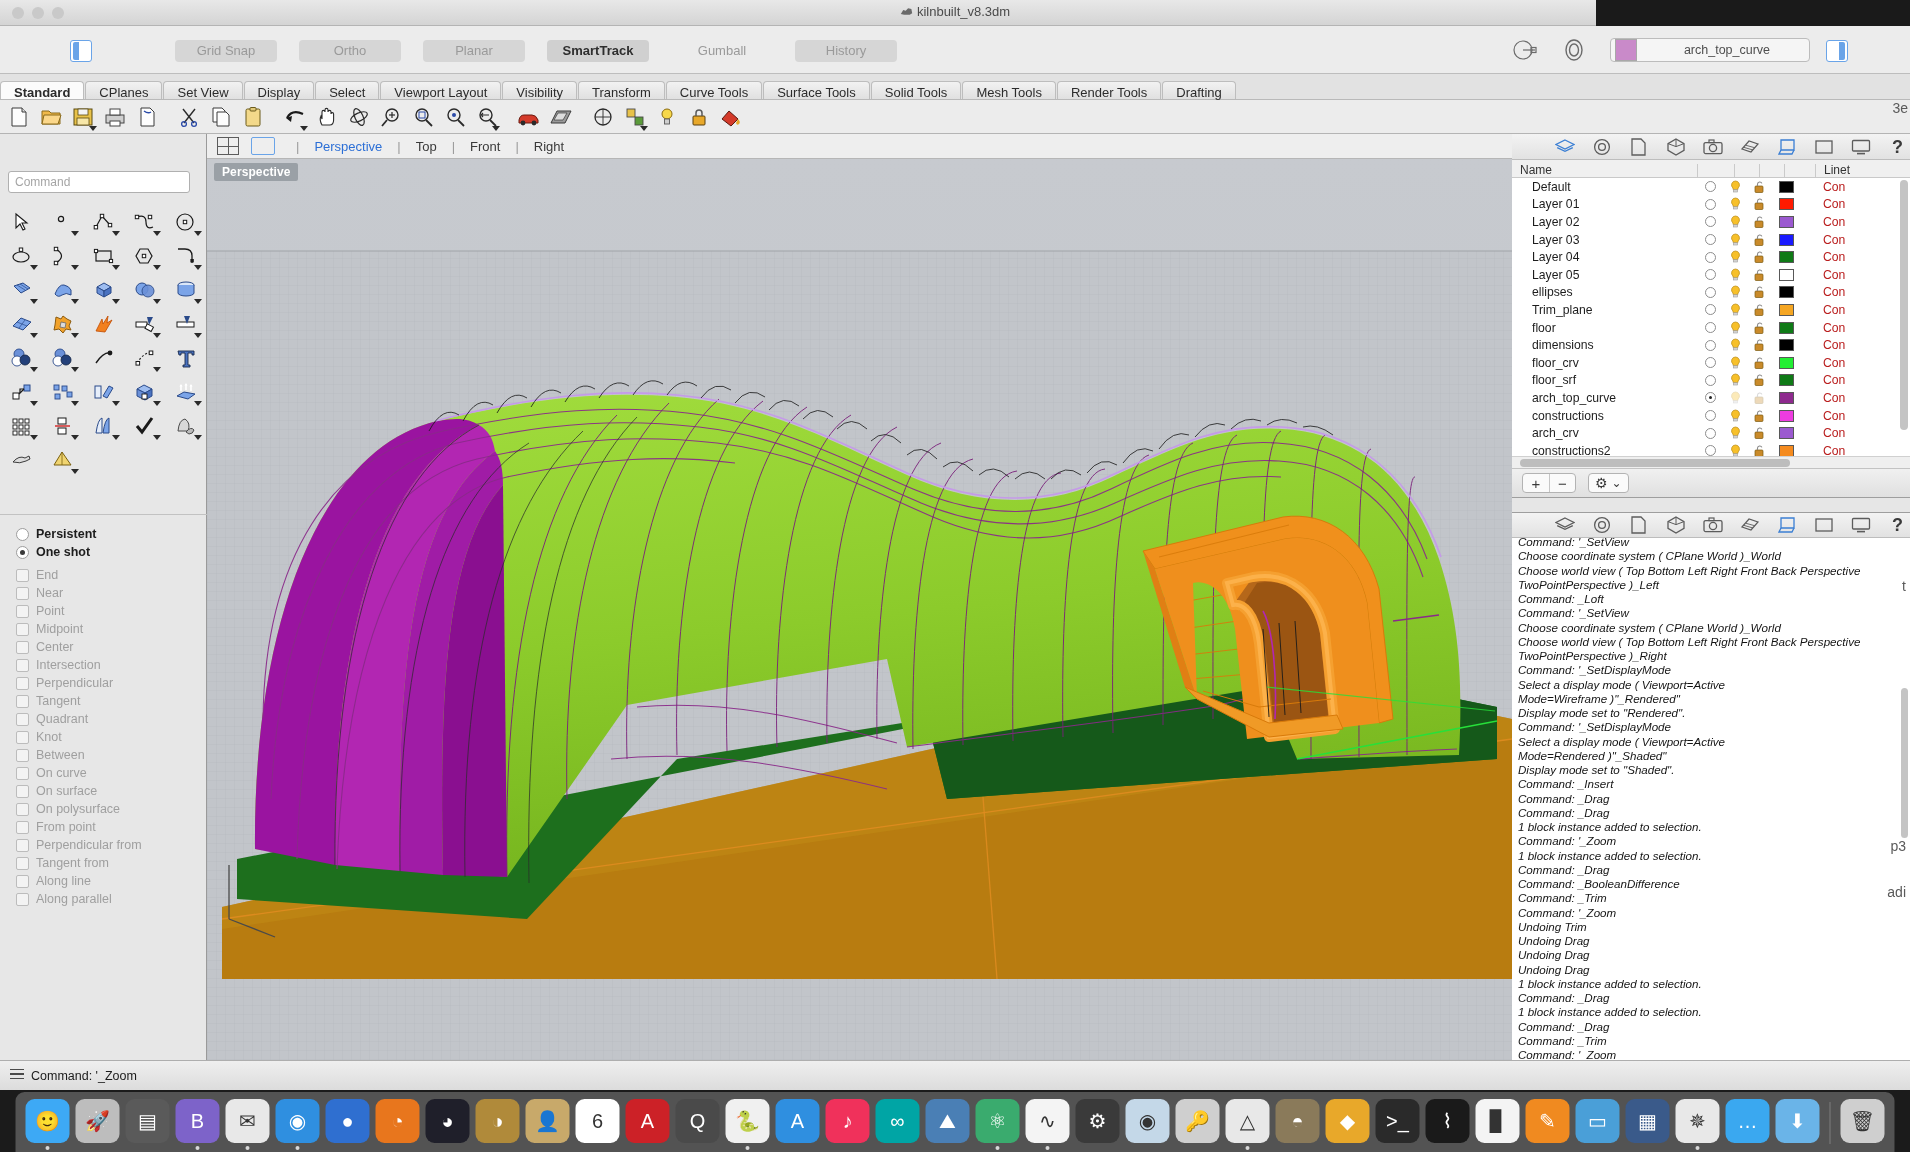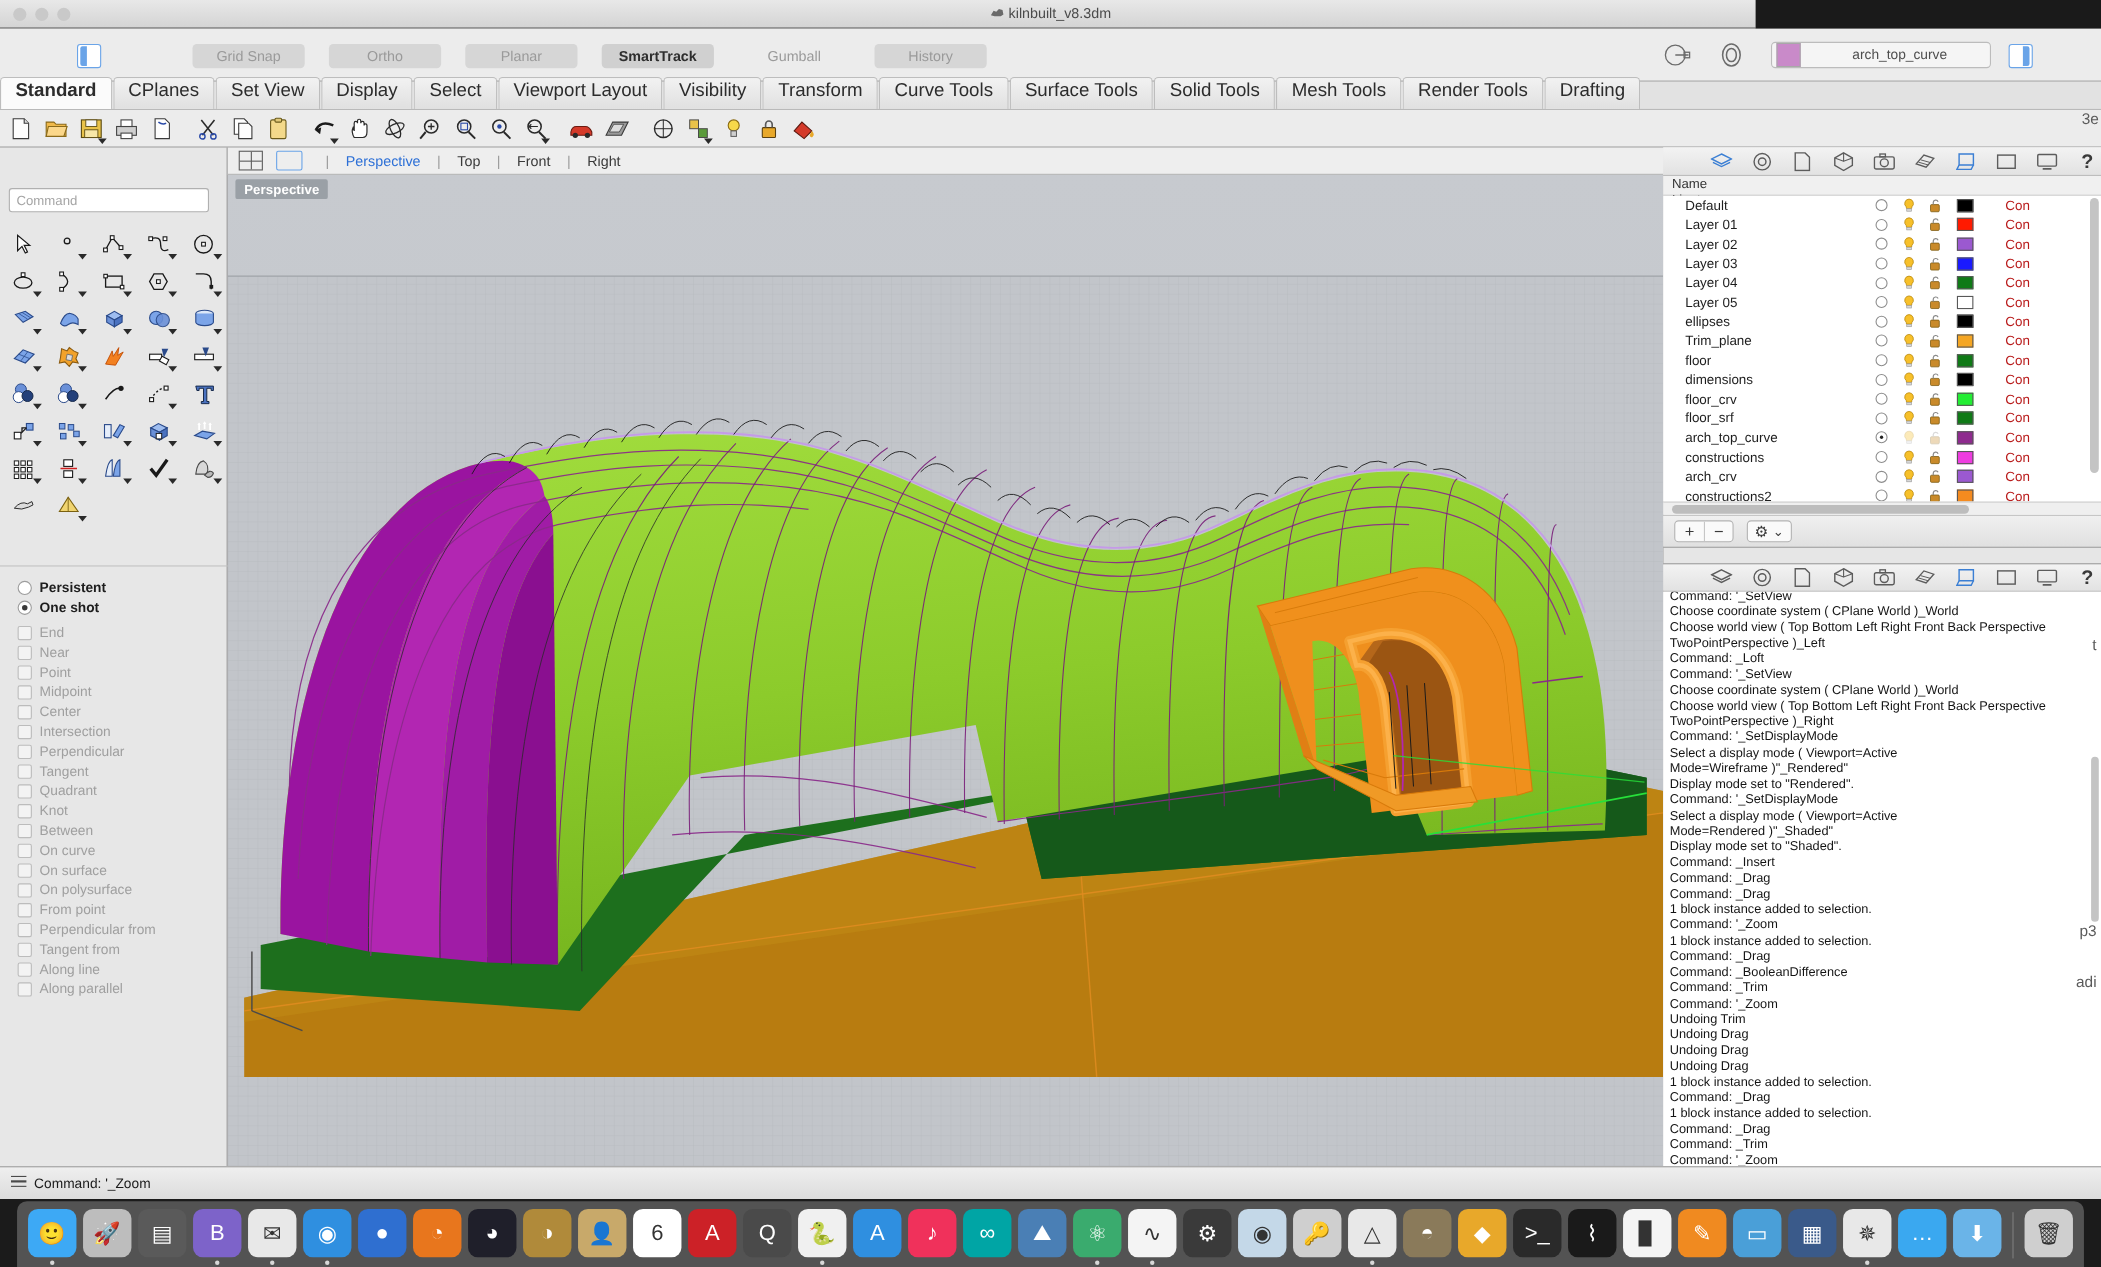--- a/index.html
+++ b/index.html
@@ -65,24 +65,24 @@
   .layer-swatch { width: 22px; height: 22px; background: #c98ac9; margin: 1px 8px 1px 4px; border: 1px solid #a8a8a8; }
   .layer-swatch-label { font-size: 12.5px; color: #4e4e4e; flex:1; text-align:center; }
 
   
   .menutabs {
     position: absolute; left: 0; top: 74px; width: 1910px; height: 26px;
     background: #e2e2e2; border-bottom: 1px solid #b9b9b9;
     display: flex; align-items: flex-end;
   }
   .mtab {
-    font-size: 17px; color: #2c2c2c; padding: 4px 13px 5px;
+    font-size: 13px; color: #2c2c2c; padding: 4px 13px 5px;
     border: 1px solid #bdbdbd; border-bottom: none;
     border-radius: 4px 4px 0 0; margin-right: 1px;
-    background: linear-gradient(#f2f2f2, #e0e0e0); height: 29px; line-height: 14px;
+    background: linear-gradient(#f2f2f2, #e0e0e0); height: 18px; line-height: 14px;
   }
   .mtab.active { background: #fbfbfb; font-weight: bold; }
 
   
   .toolbar {
     position: absolute; left: 0; top: 100px; width: 1910px; height: 34px;
     background: #ececec; border-bottom: 1px solid #b4b4b4;
     display: flex; align-items: center; padding-left: 4px; gap: 2px;
   }
   .tbtn {
@@ -166,23 +166,23 @@
     height: 26px; background: linear-gradient(#f3f3f3,#e2e2e2);
     border-bottom: 1px solid #bdbdbd; display: flex; align-items: center;
     padding-left: 42px; gap: 16px;
   }
   .pnl-tabs.second { border-top: 1px solid #9e9e9e; }
   .pt { width: 21px; height: 21px; color: #5c5c5c; display:flex; align-items:center; justify-content:center;}
   .pt.active { color: #3b7fd4; }
   .pt .qm { font-size: 18px; font-weight: bold; color: #3a3a3a; line-height:1;}
 
   .layer-head {
-    height: 18px; display: flex; align-items: flex-start;
+    height: 18px; display: flex; align-items: flex-end;
     background: #f0f0f0; border-bottom: 1px solid #c9c9c9;
-    font-size: 12px; color: #333; flex-direction: column;
+    font-size: 12px; color: #333;
   }
   .layer-head .c-name { width: 185px; padding-left: 8px; }
   .layer-head .csep { width: 1px; height: 13px; background: #cacaca; }
   .layer-head .c-blank { width: 36px; }
   .layer-head .c-lt { padding-left: 8px; }
 
   .layer-list { height: 278px; overflow: hidden; background: #fff; position: relative; }
   .lrow {
     height: 17.6px; display: flex; align-items: center; font-size: 12.2px; color: #1d1d1d;
   }
@@ -216,21 +216,21 @@
   .seg div + div { border-left: 1px solid #c6c6c6; }
   .gear-seg {
     margin-left: 12px; display:flex; align-items:center; gap:4px; height:20px;
     border:1px solid #b3b3b3; border-radius:4px; background:#fafafa; padding:0 6px;
   }
 
   .cmd-history {
     position: absolute; left: 0; right: 0; top: 404px; bottom: 0;
     background: #fff; overflow: hidden;
   }
-  .cmd-history .inner { padding: 0 20px 0 6px; }
+  .cmd-history .inner { padding: 0 20px 0 6px; font-style: italic; }
   .cline { font-size: 11.6px; line-height: 14.25px; color: #141414; white-space: nowrap; }
   .cline.clip { margin-top: -3px; }
 
   
   .statusbar {
     position: absolute; left: 0; right: 0; bottom: 62px; height: 30px;
     background: linear-gradient(#efefef,#dcdcdc); border-top: 1px solid #aeaeae;
     display: flex; align-items: center;
   }
   .sb-left { display:flex; align-items:center; padding-left:10px; gap:7px; font-size:12.5px; color:#1b1b1b;}

